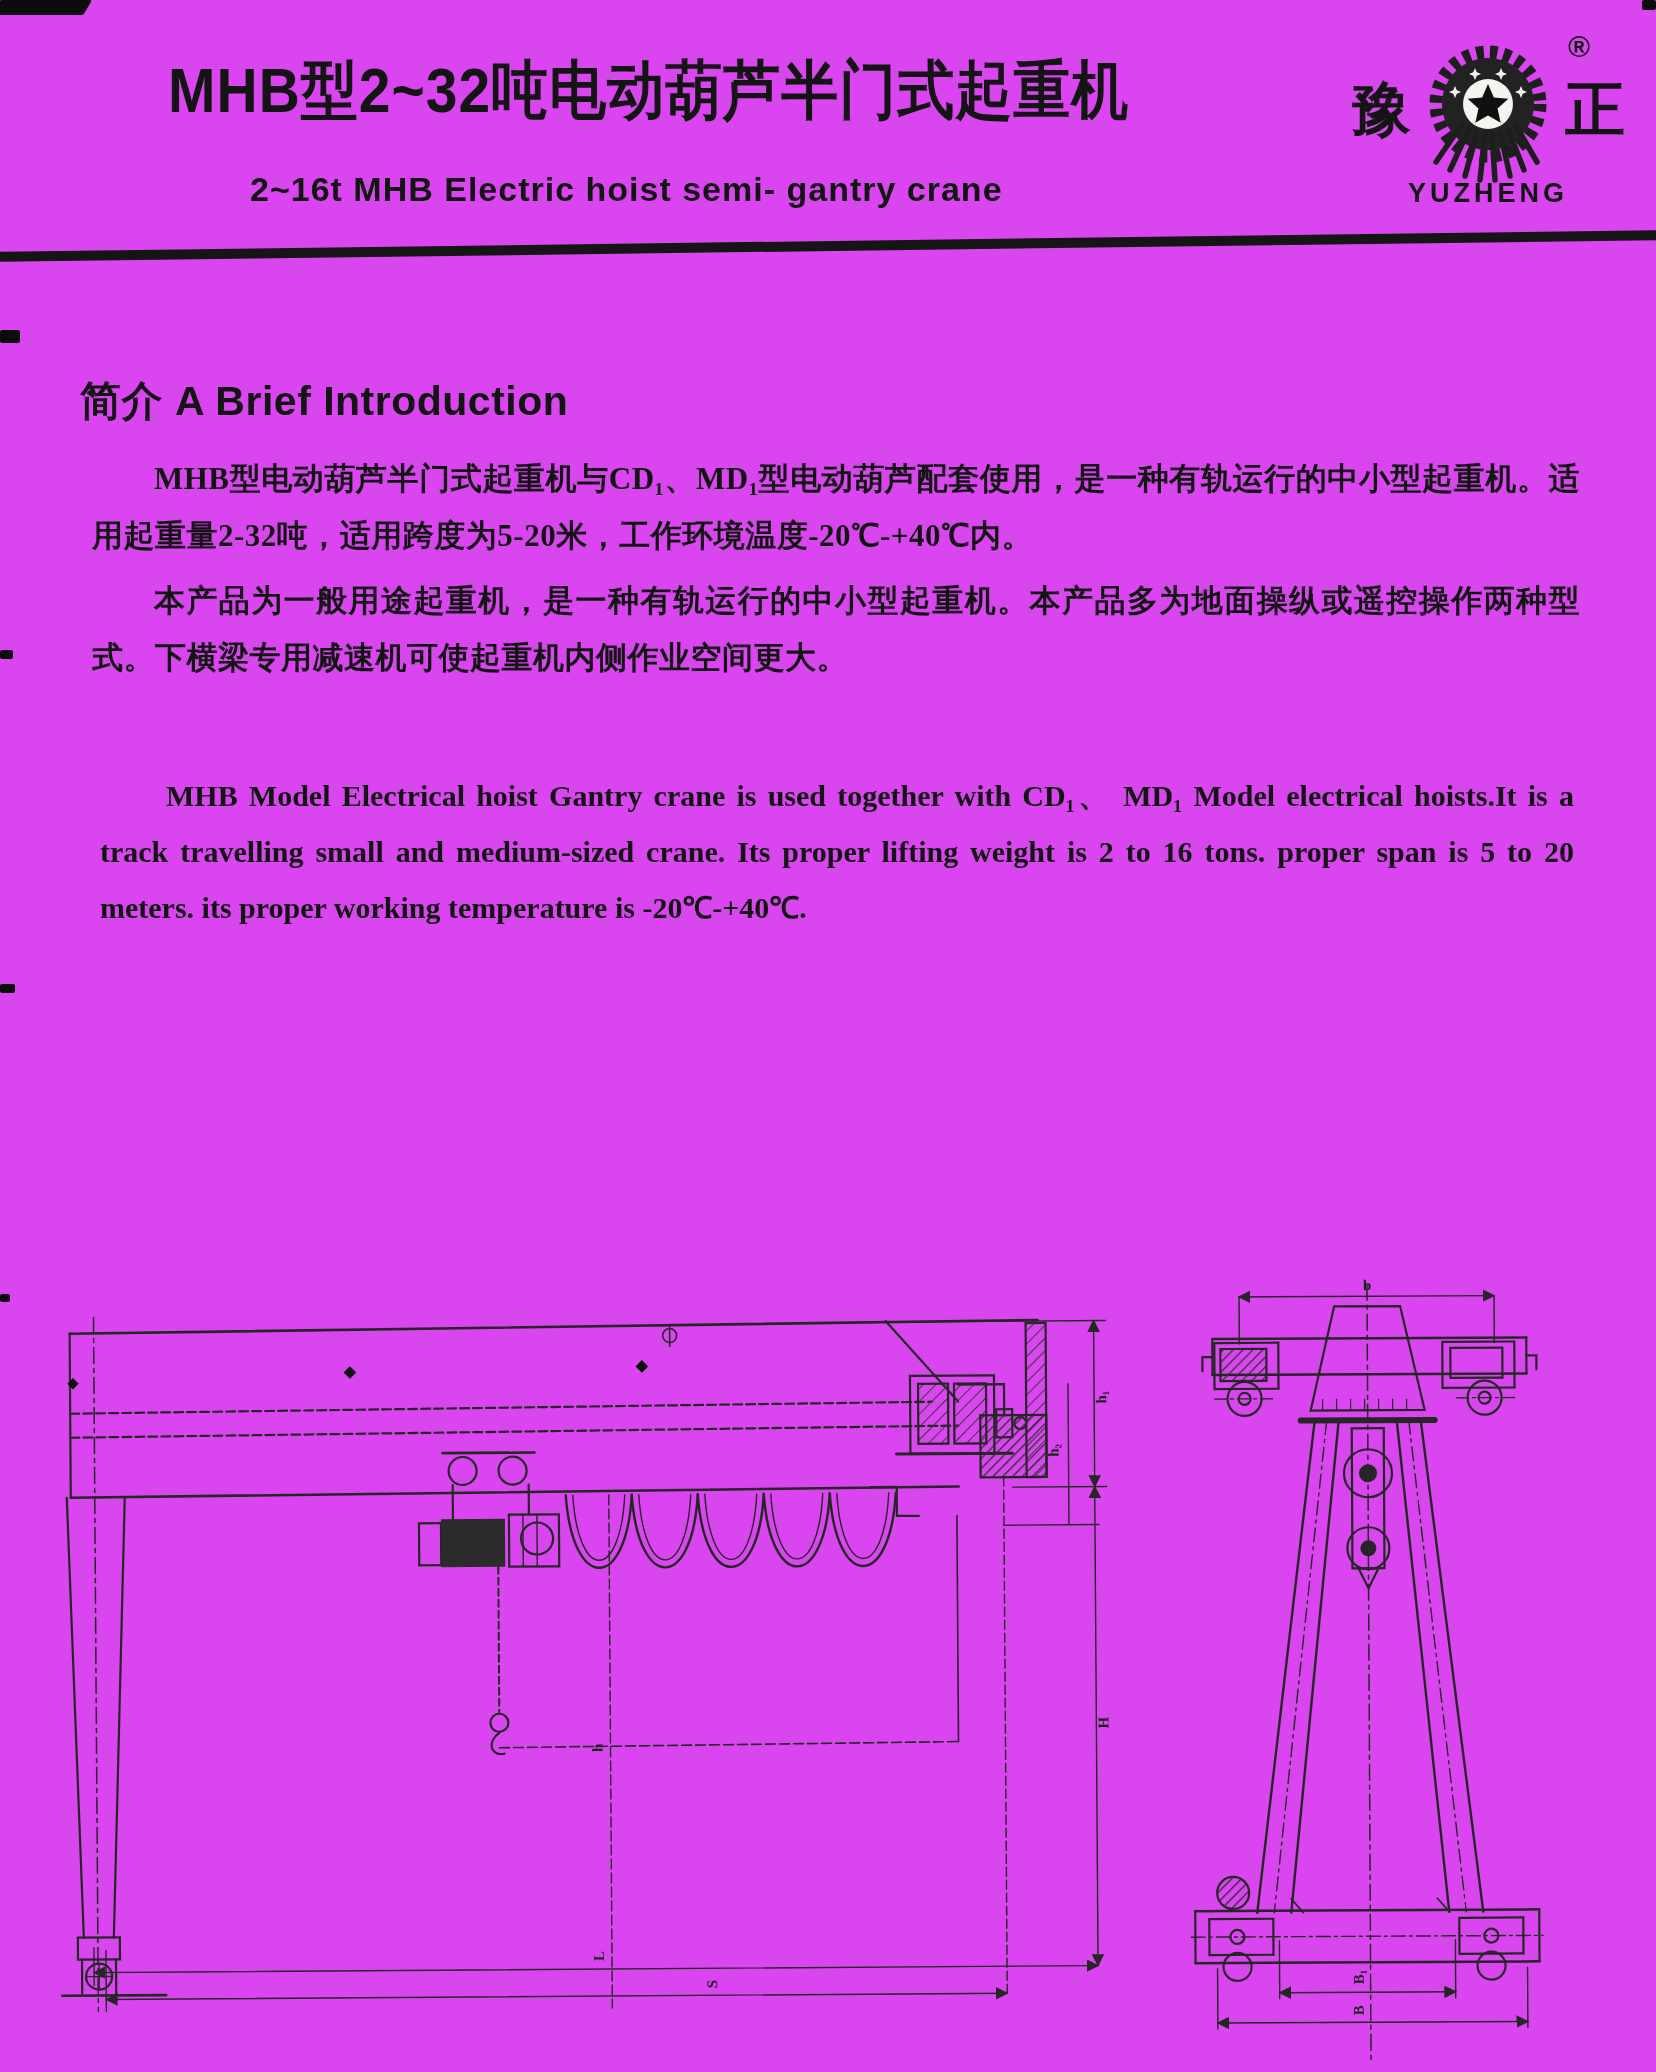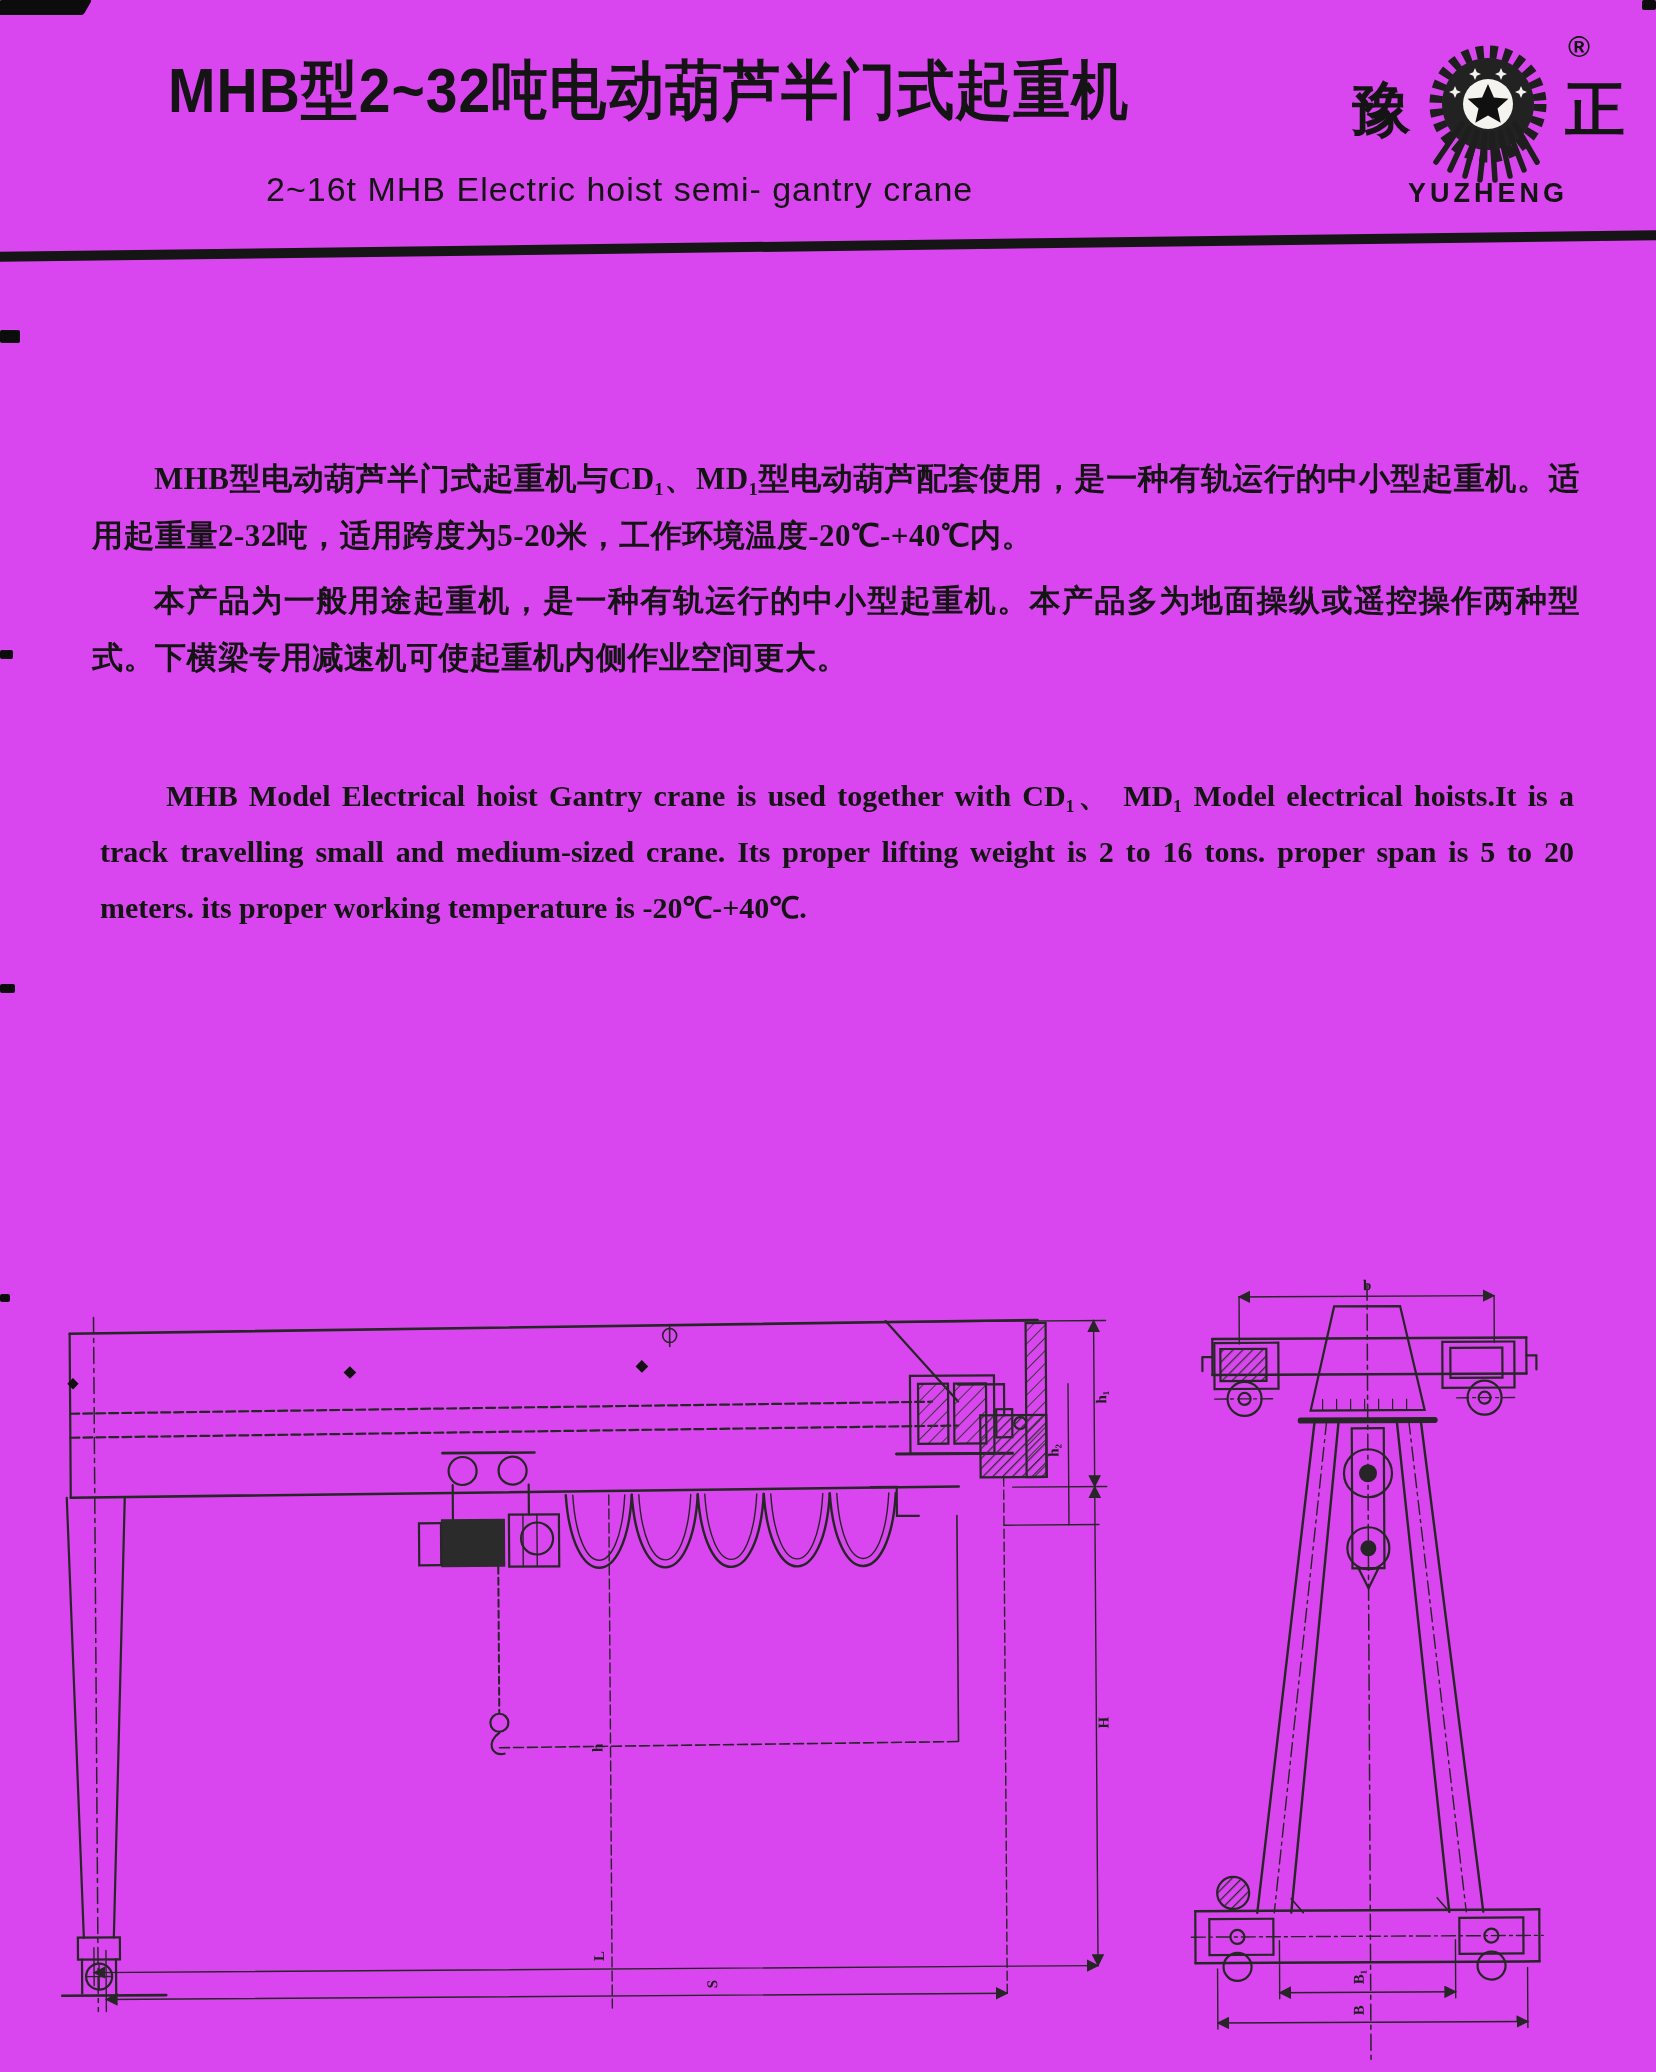--- a/index.html
+++ b/index.html
@@ -17,22 +17,22 @@
   .blob.b4 { left:0; top:984px; width:15px; height:9px; }
   .blob.b5 { left:1642px; top:0; width:14px; height:10px; }
   .blob.b6 { left:0; top:1294px; width:10px; height:8px; }
 
   .title {
     position:absolute; left:168px; top:48px;
     font-size:57px; font-weight:900; letter-spacing:1px;
     transform:scaleY(1.12); transform-origin:left top; white-space:nowrap;
   }
   .subtitle {
-    position:absolute; left:266px; top:170px;
-    font-size:34px; font-weight:400; letter-spacing:1px; white-space:nowrap;
+    position:absolute; left:250px; top:170px;
+    font-size:34px; font-weight:700; letter-spacing:1px; white-space:nowrap;
   }
   .rule {
     position:absolute; left:-10px; top:252px; width:1690px; height:10px;
     background:#151515; transform:rotate(-0.75deg); transform-origin:left center;
   }
   
   .logo { position:absolute; left:1316px; top:34px; width:344px; }
   .logo-row { display:flex; align-items:center; justify-content:center; }
   .logo-char { font-size:60px; font-weight:800; font-family:"Liberation Serif", serif; line-height:1; }
   .logo-gear { width:150px; height:152px; margin:0 2px; }
@@ -105,20 +105,21 @@
         </g>
       </svg>
       <span class="logo-char">正</span>
       <span class="logo-reg">®</span>
     </div>
     <div class="logo-word">YUZHENG</div>
   </div>
 
   <div class="rule"></div>
 
+  <div class="section-heading">简介 A Brief Introduction</div>
 
   <div class="cn-block">
     <p>MHB型电动葫芦半门式起重机与CD₁、MD₁型电动葫芦配套使用，是一种有轨运行的中小型起重机。适用起重量2-32吨，适用跨度为5-20米，工作环境温度-20℃-+40℃内。</p>
     <p>本产品为一般用途起重机，是一种有轨运行的中小型起重机。本产品多为地面操纵或遥控操作两种型式。下横梁专用减速机可使起重机内侧作业空间更大。</p>
   </div>
 
   <div class="en-block">
     <p>MHB Model Electrical hoist Gantry crane is used together with CD₁、 MD₁ Model electrical hoists.It is a track travelling small and medium-sized crane. Its proper lifting weight is 2 to 16 tons. proper span is 5 to 20 meters. its proper working temperature is -20℃-+40℃.</p>
   </div>
 

